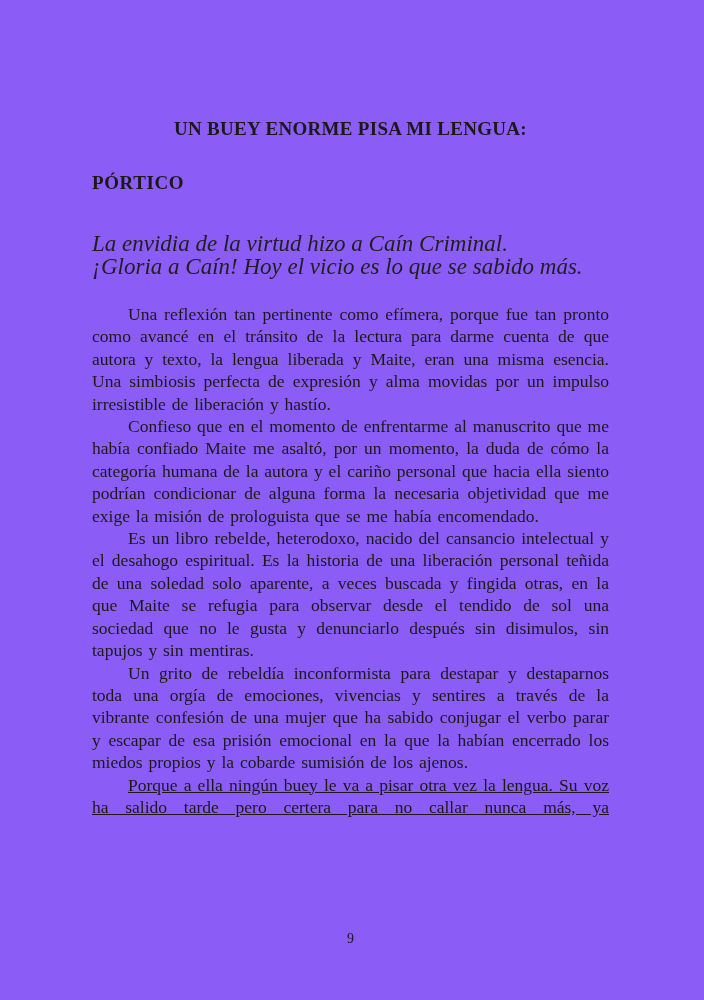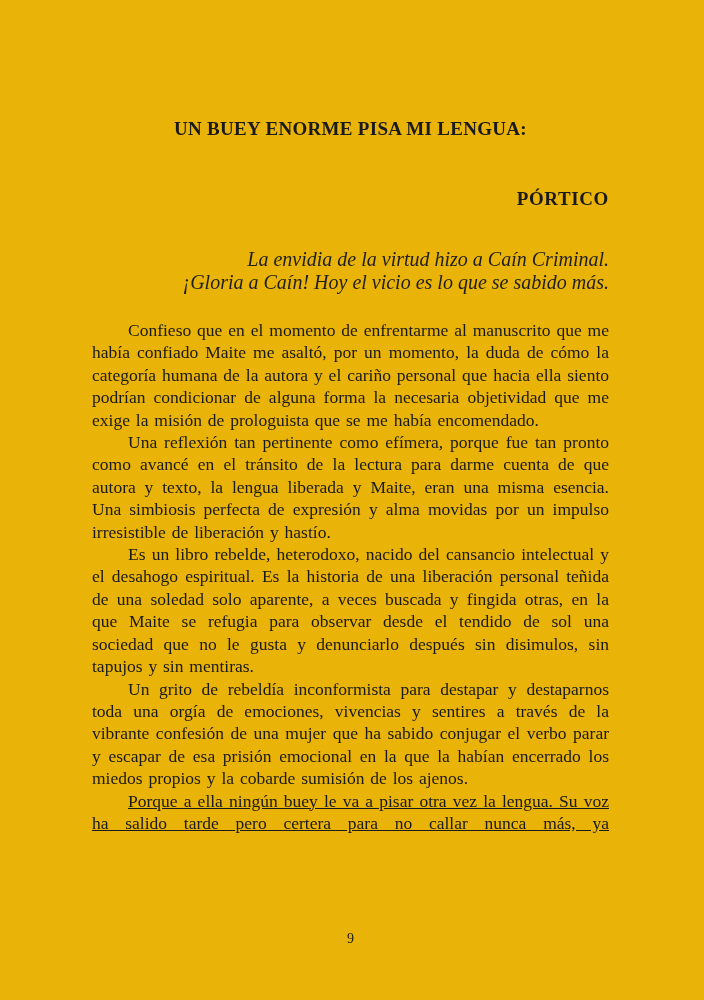--- a/index.html
+++ b/index.html
@@ -11,51 +11,50 @@
     height: 1000px;
     background: #ffffff;
     position: relative;
     overflow: hidden;
     font-family: "Liberation Serif", "DejaVu Serif", serif;
     color: #1a1a1a;
   }
   .page {
     position: absolute;
     inset: 0;
-    background: #eab308;
+    background: #8b5cf6;
   }
   .text-col {
     position: absolute;
     left: 92px;
     top: 0;
     width: 517px;
   }
   .doc-title {
     margin: 118px 0 0 0;
     text-align: center;
     font-size: 19px;
     line-height: 22px;
     font-weight: 700;
     letter-spacing: 0.3px;
     color: #1a1a1a;
   }
   .doc-subtitle {
-    margin: 48px 0 0 0;
-    text-align: right;
+    margin: 32px 0 0 0;
+    text-align: left;
     font-size: 19px;
     line-height: 22px;
     font-weight: 700;
     letter-spacing: 0.6px;
     color: #1a1a1a;
   }
   .epigraph {
     margin-top: 38px;
-    text-align: right;
     font-style: italic;
-    font-size: 20px;
+    font-size: 23px;
     line-height: 23px;
     color: #1f1f1f;
   }
   .body-text {
     margin-top: 25px;
     font-size: 17.5px;
     line-height: 22.4px;
     text-align: justify;
     color: #1a1a1a;
   }
@@ -89,22 +88,22 @@
     <div class="doc-title">UN BUEY ENORME PISA MI LENGUA:</div>
 
     <div class="doc-subtitle">PÓRTICO</div>
 
     <div class="epigraph">
       <div>La envidia de la virtud hizo a Caín Criminal.</div>
       <div>¡Gloria a Caín! Hoy el vicio es lo que se sabido más.</div>
     </div>
 
     <div class="body-text">
+      <p>Una reflexión tan pertinente como efímera, porque fue tan pronto como avancé en el tránsito de la lectura para darme cuenta de que autora y texto, la lengua liberada y Maite, eran una misma esencia. Una simbiosis perfecta de expresión y alma movidas por un impulso irresistible de liberación y hastío.</p>
       <p>Confieso que en el momento de enfrentarme al manuscrito que me había confiado Maite me asaltó, por un momento, la duda de cómo la categoría humana de la autora y el cariño personal que hacia ella siento podrían condicionar de alguna forma la necesaria objetividad que me exige la misión de prologuista que se me había encomendado.</p>
-      <p>Una reflexión tan pertinente como efímera, porque fue tan pronto como avancé en el tránsito de la lectura para darme cuenta de que autora y texto, la lengua liberada y Maite, eran una misma esencia. Una simbiosis perfecta de expresión y alma movidas por un impulso irresistible de liberación y hastío.</p>
       <p>Es un libro rebelde, heterodoxo, nacido del cansancio intelectual y el desahogo espiritual. Es la historia de una liberación personal teñida de una soledad solo aparente, a veces buscada y fingida otras, en la que Maite se refugia para observar desde el tendido de sol una sociedad que no le gusta y denunciarlo después sin disimulos, sin tapujos y sin mentiras.</p>
       <p>Un grito de rebeldía inconformista para destapar y destaparnos toda una orgía de emociones, vivencias y sentires a través de la vibrante confesión de una mujer que ha sabido conjugar el verbo parar y escapar de esa prisión emocional en la que la habían encerrado los miedos propios y la cobarde sumisión de los ajenos.</p>
       <p class="continued">Porque a ella ningún buey le va a pisar otra vez la lengua. Su voz ha salido tarde pero certera para no callar nunca más, ya</p>
     </div>
 
   </div>
 
   <div class="page-number">9</div>
 </div>
 

